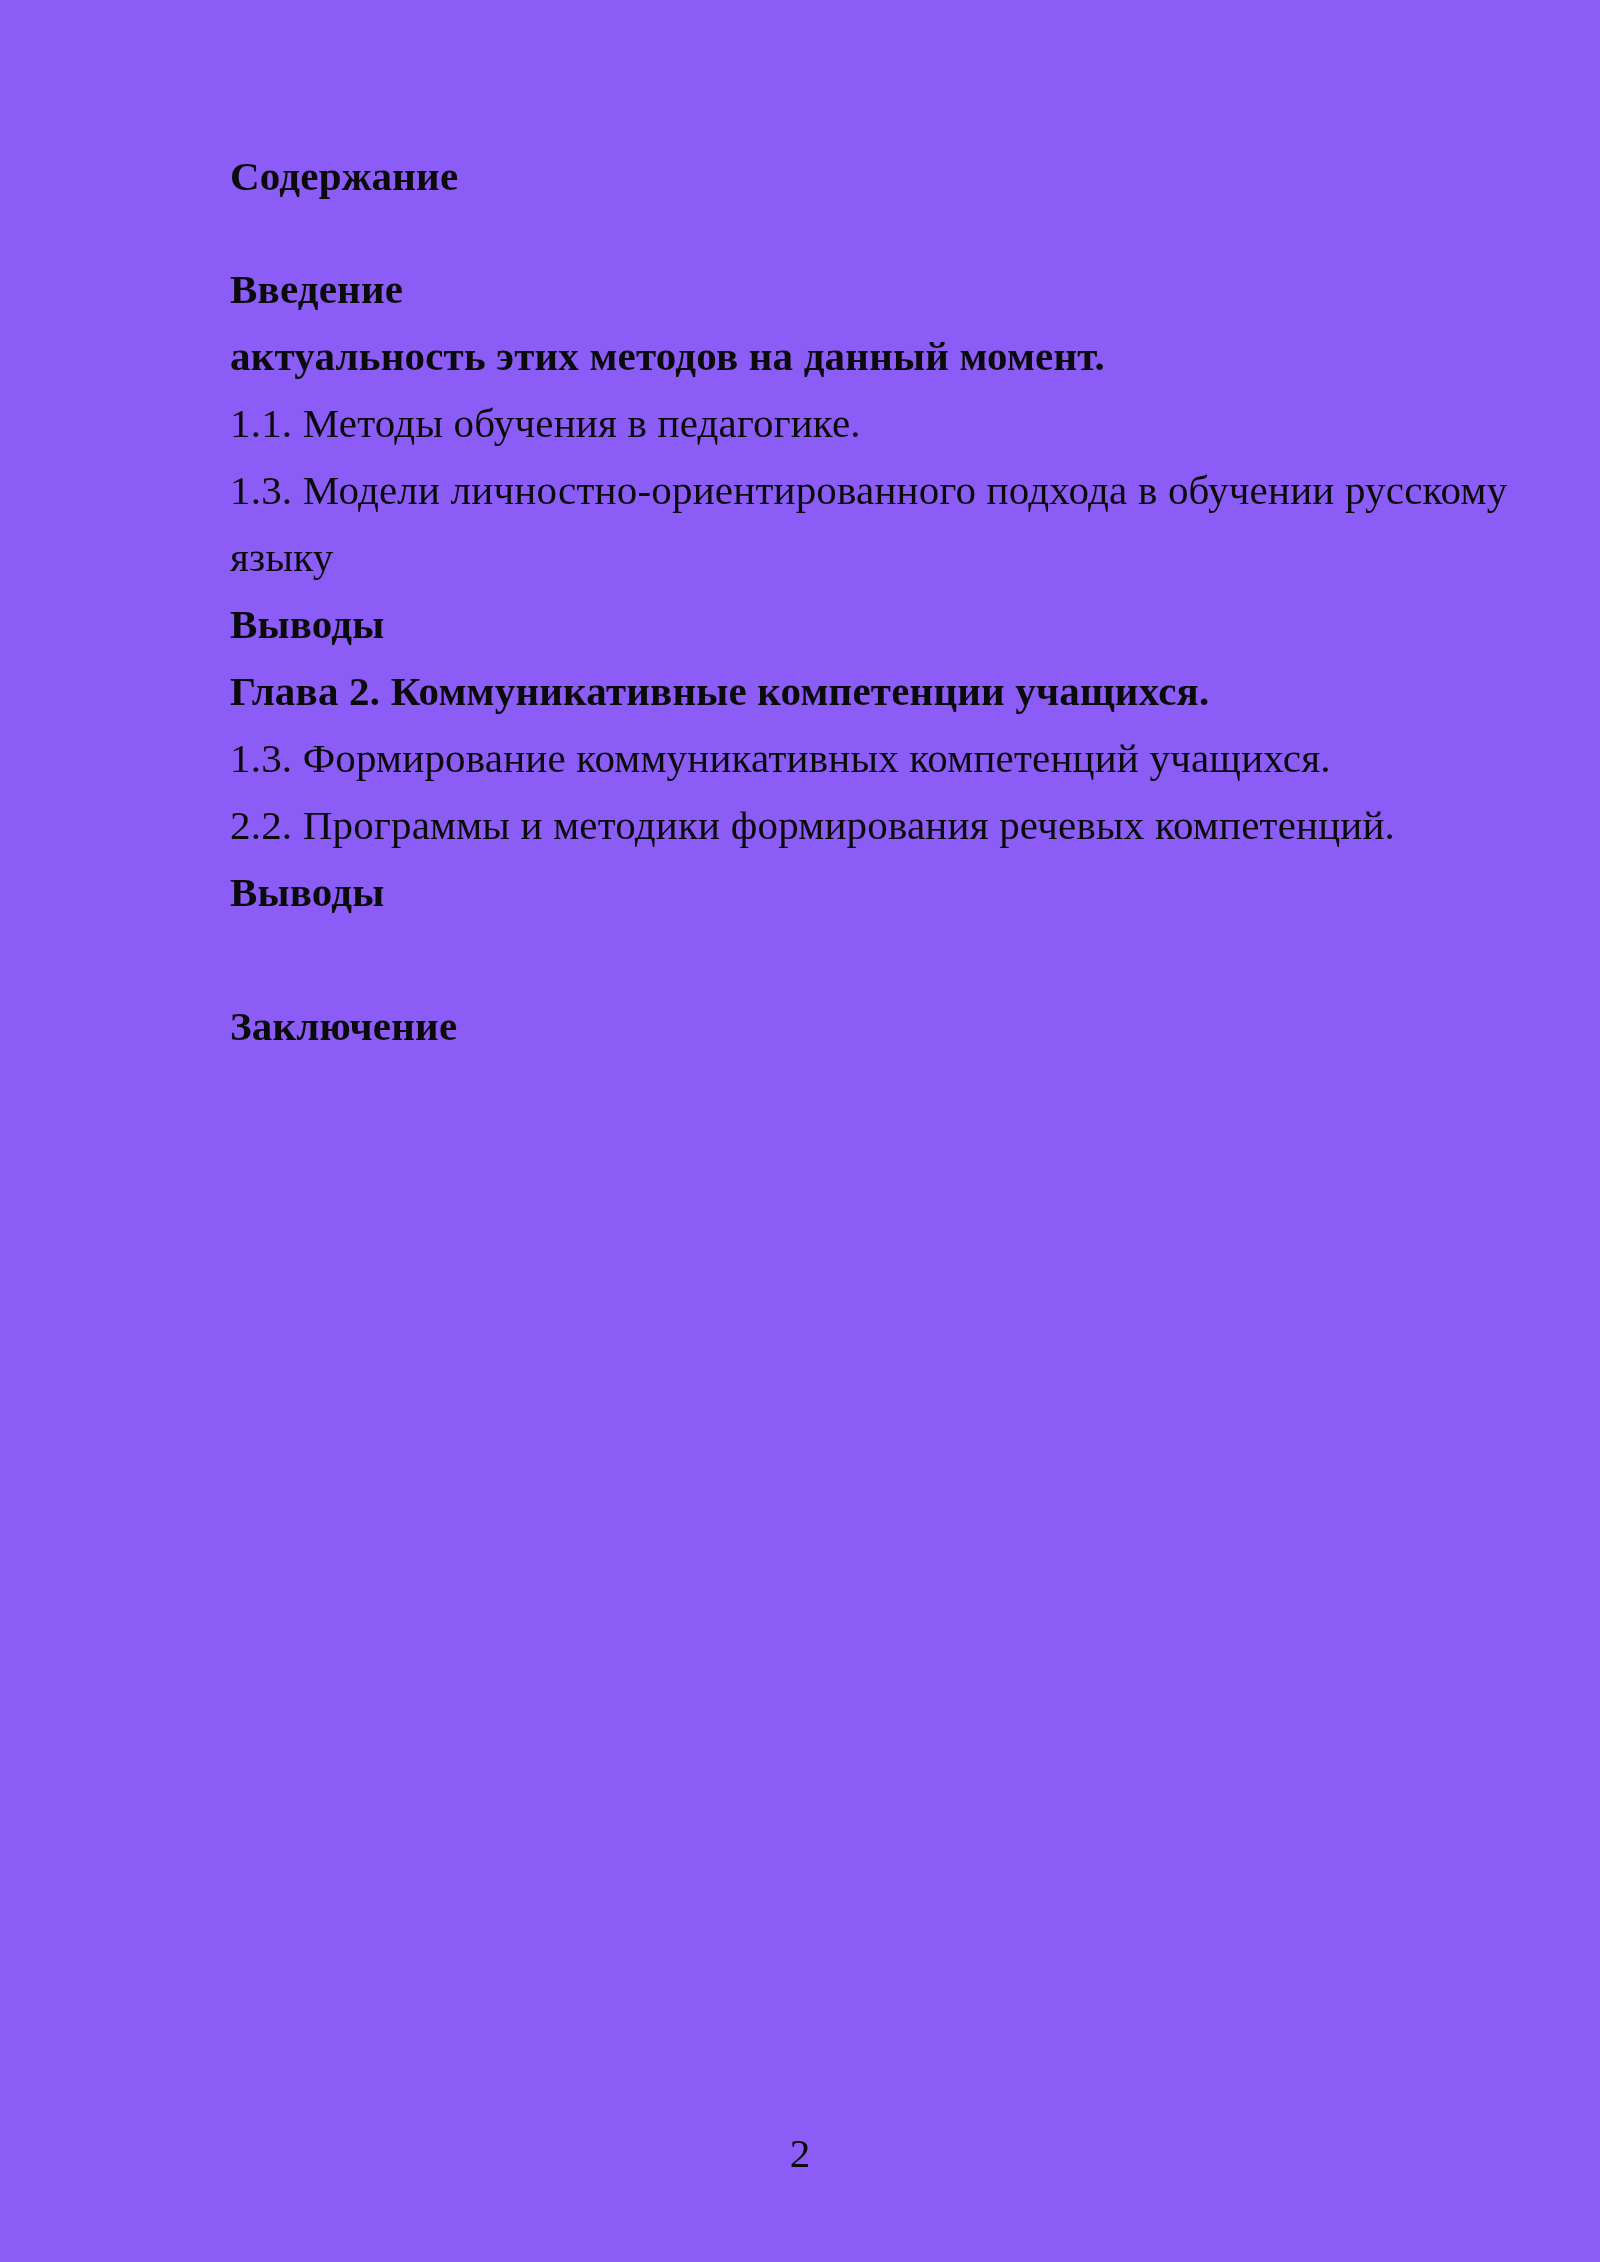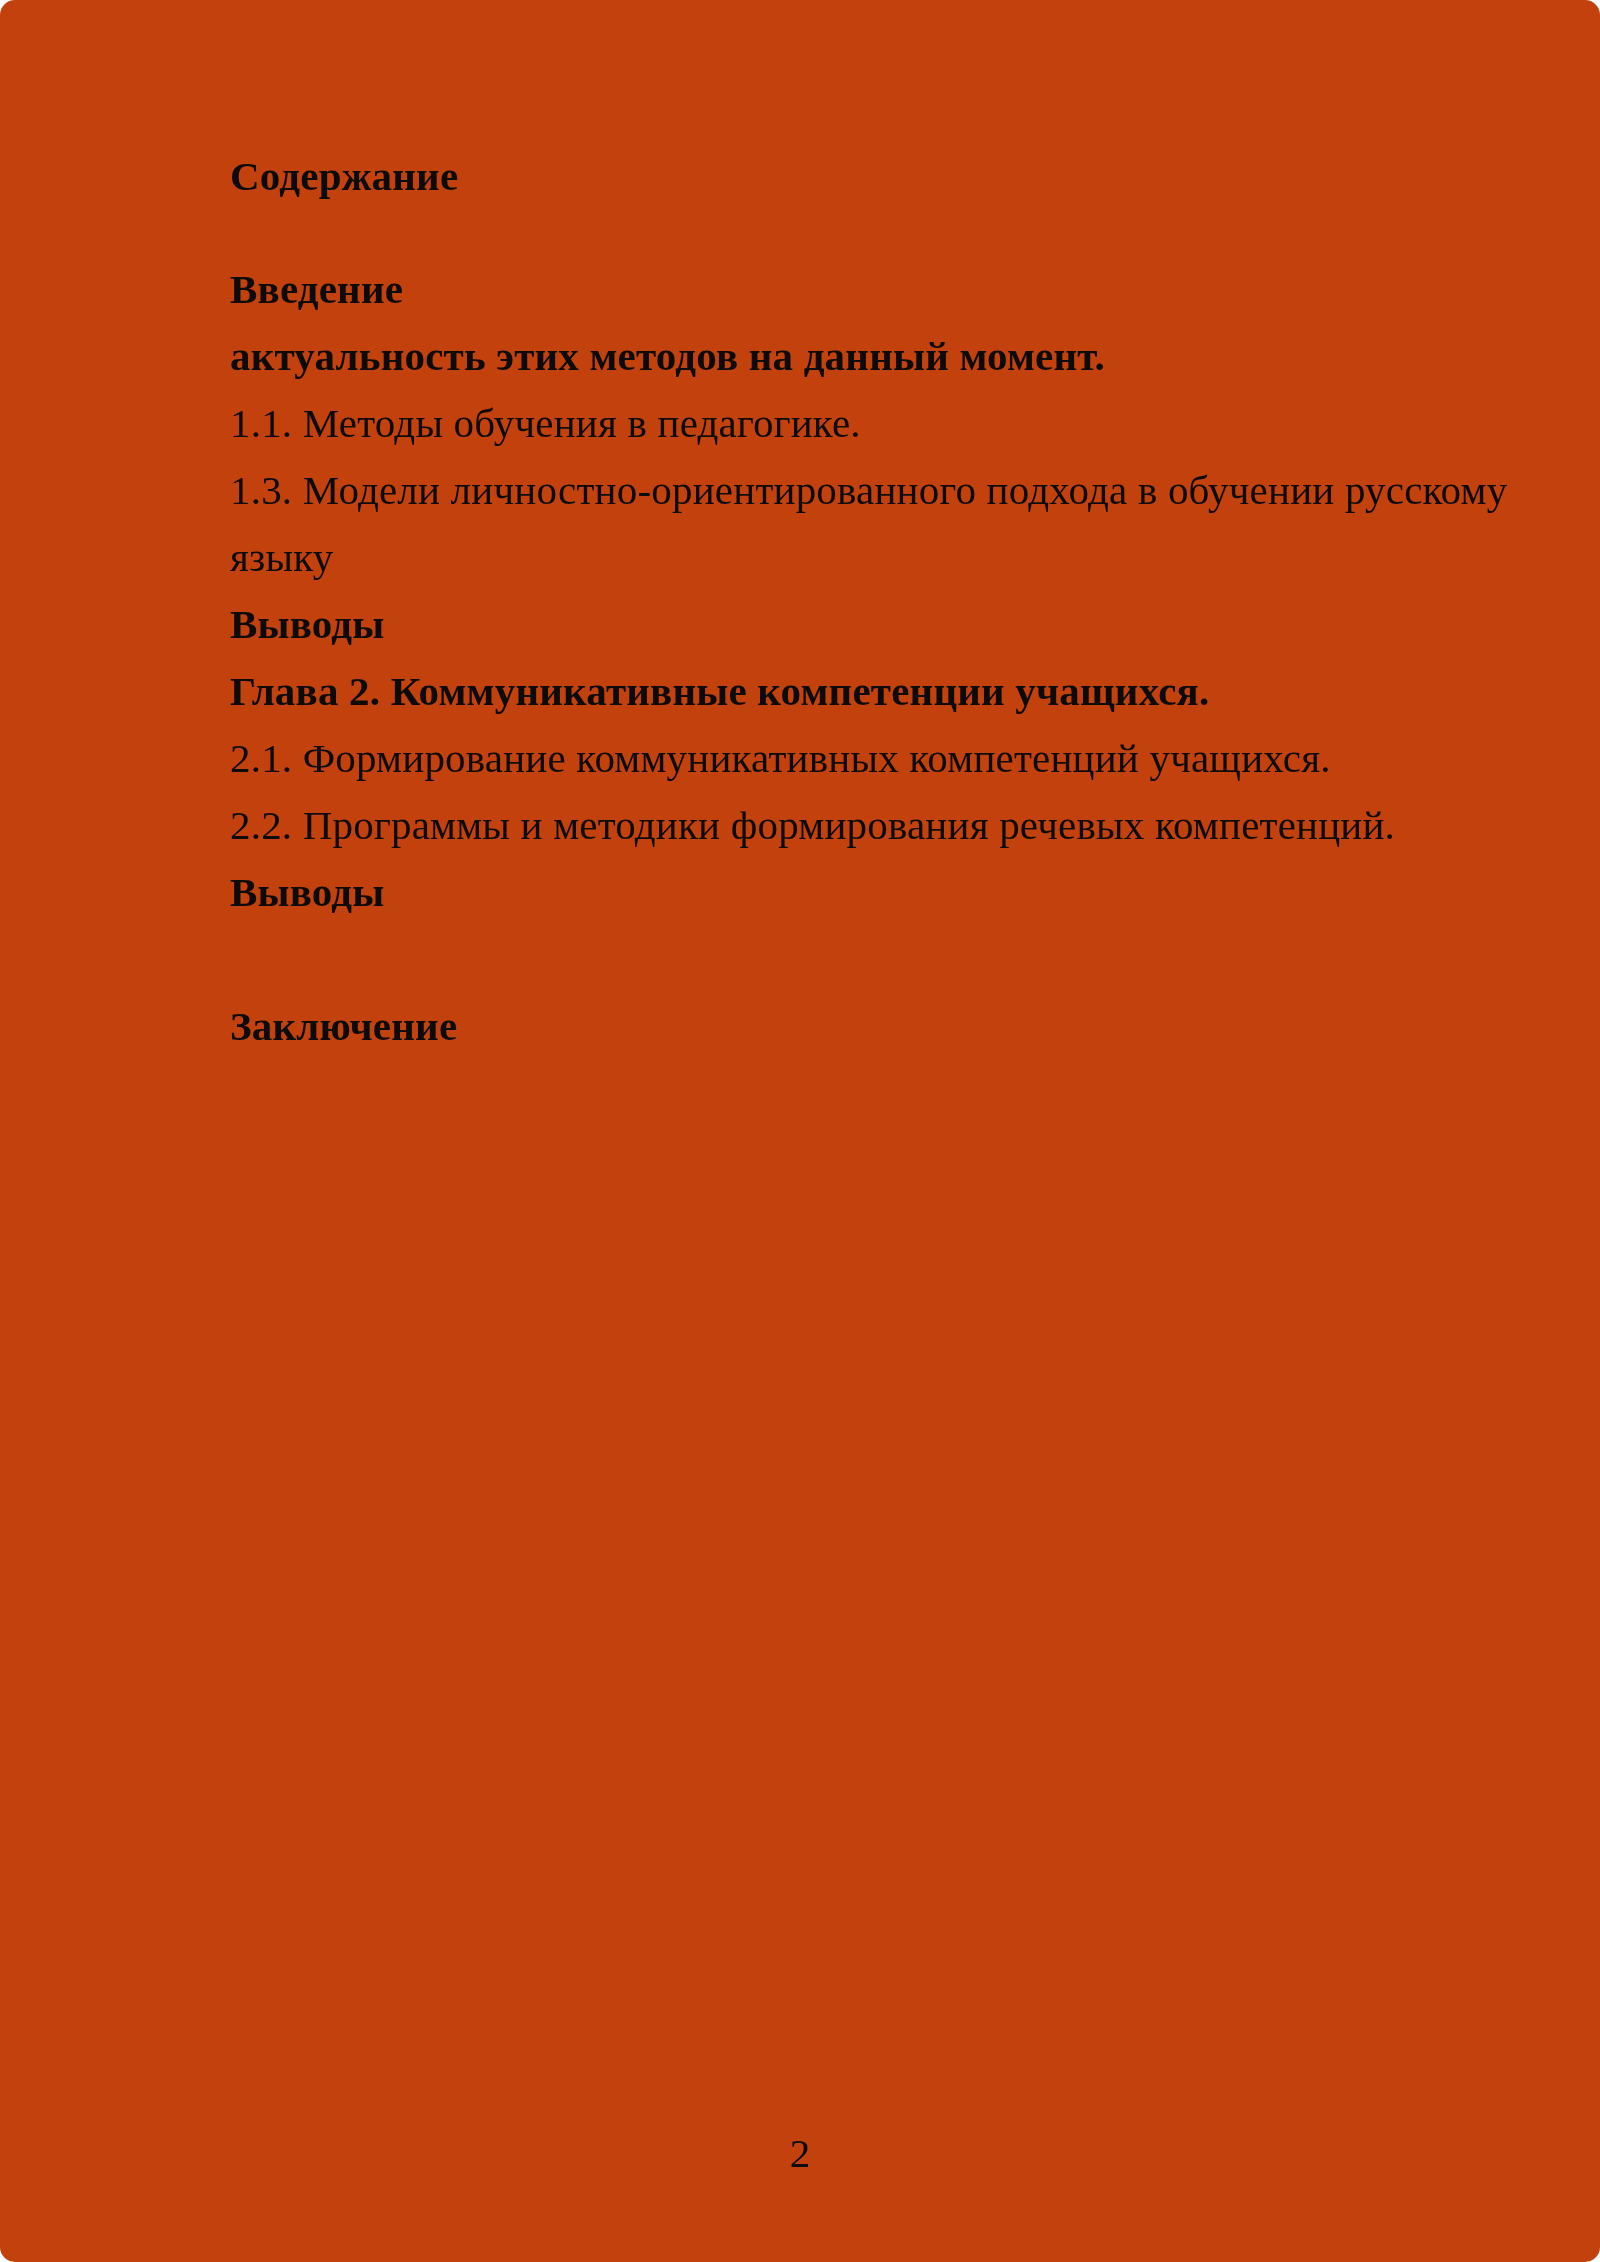--- a/index.html
+++ b/index.html
@@ -11,22 +11,21 @@
     width: 1600px;
     height: 2262px;
     position: relative;
     font-family: "Liberation Serif", "DejaVu Serif", serif;
     color: #0b0b0b;
     overflow: hidden;
   }
   .page {
     position: absolute;
     inset: 0;
-    background: #c2410c;
-    border-radius: 15px;
+    background: #8b5cf6;
   }
   .content {
     position: absolute;
     top: 143px;
     left: 230px;
     right: 150px;
   }
   .line {
     margin: 0;
     font-size: 41px;
@@ -73,21 +72,21 @@
 
 
     <p class="line">1.3. Модели личностно-ориентированного подхода в обучении русскому</p>
 
     <p class="line">языку</p>
 
     <p class="line bold">Выводы</p>
 
     <p class="line bold">Глава 2. Коммуникативные компетенции учащихся.</p>
 
-    <p class="line">2.1. Формирование коммуникативных компетенций учащихся.</p>
+    <p class="line">1.3. Формирование коммуникативных компетенций учащихся.</p>
 
     <p class="line">2.2. Программы и методики формирования речевых компетенций.</p>
 
     <p class="line bold">Выводы</p>
 
     <p class="line spacer"></p>
 
     <p class="line bold">Заключение</p>
 
 

